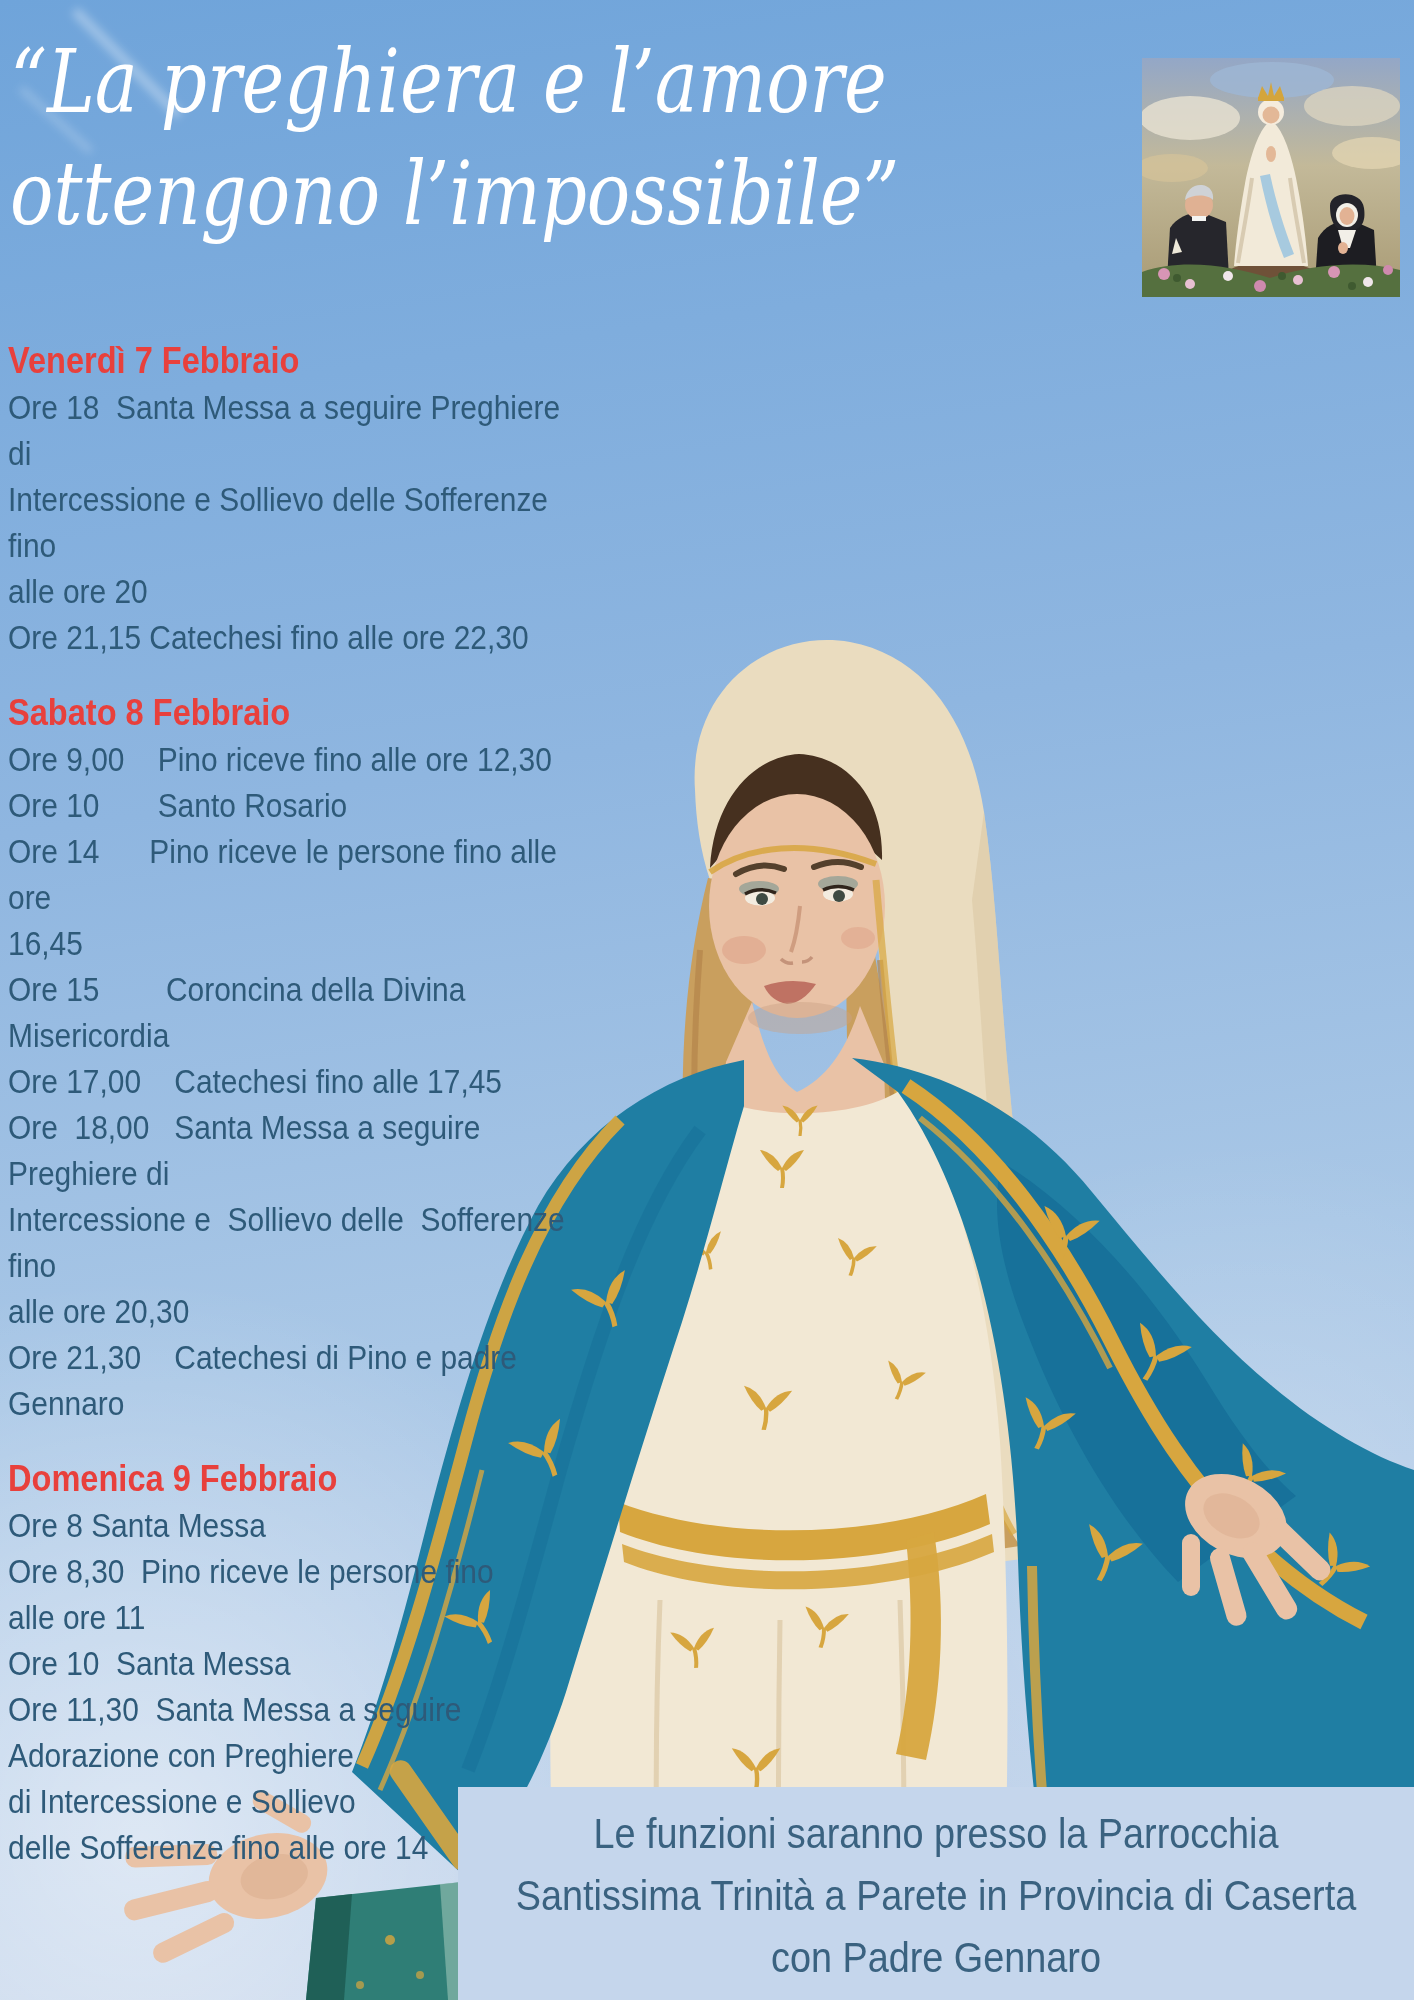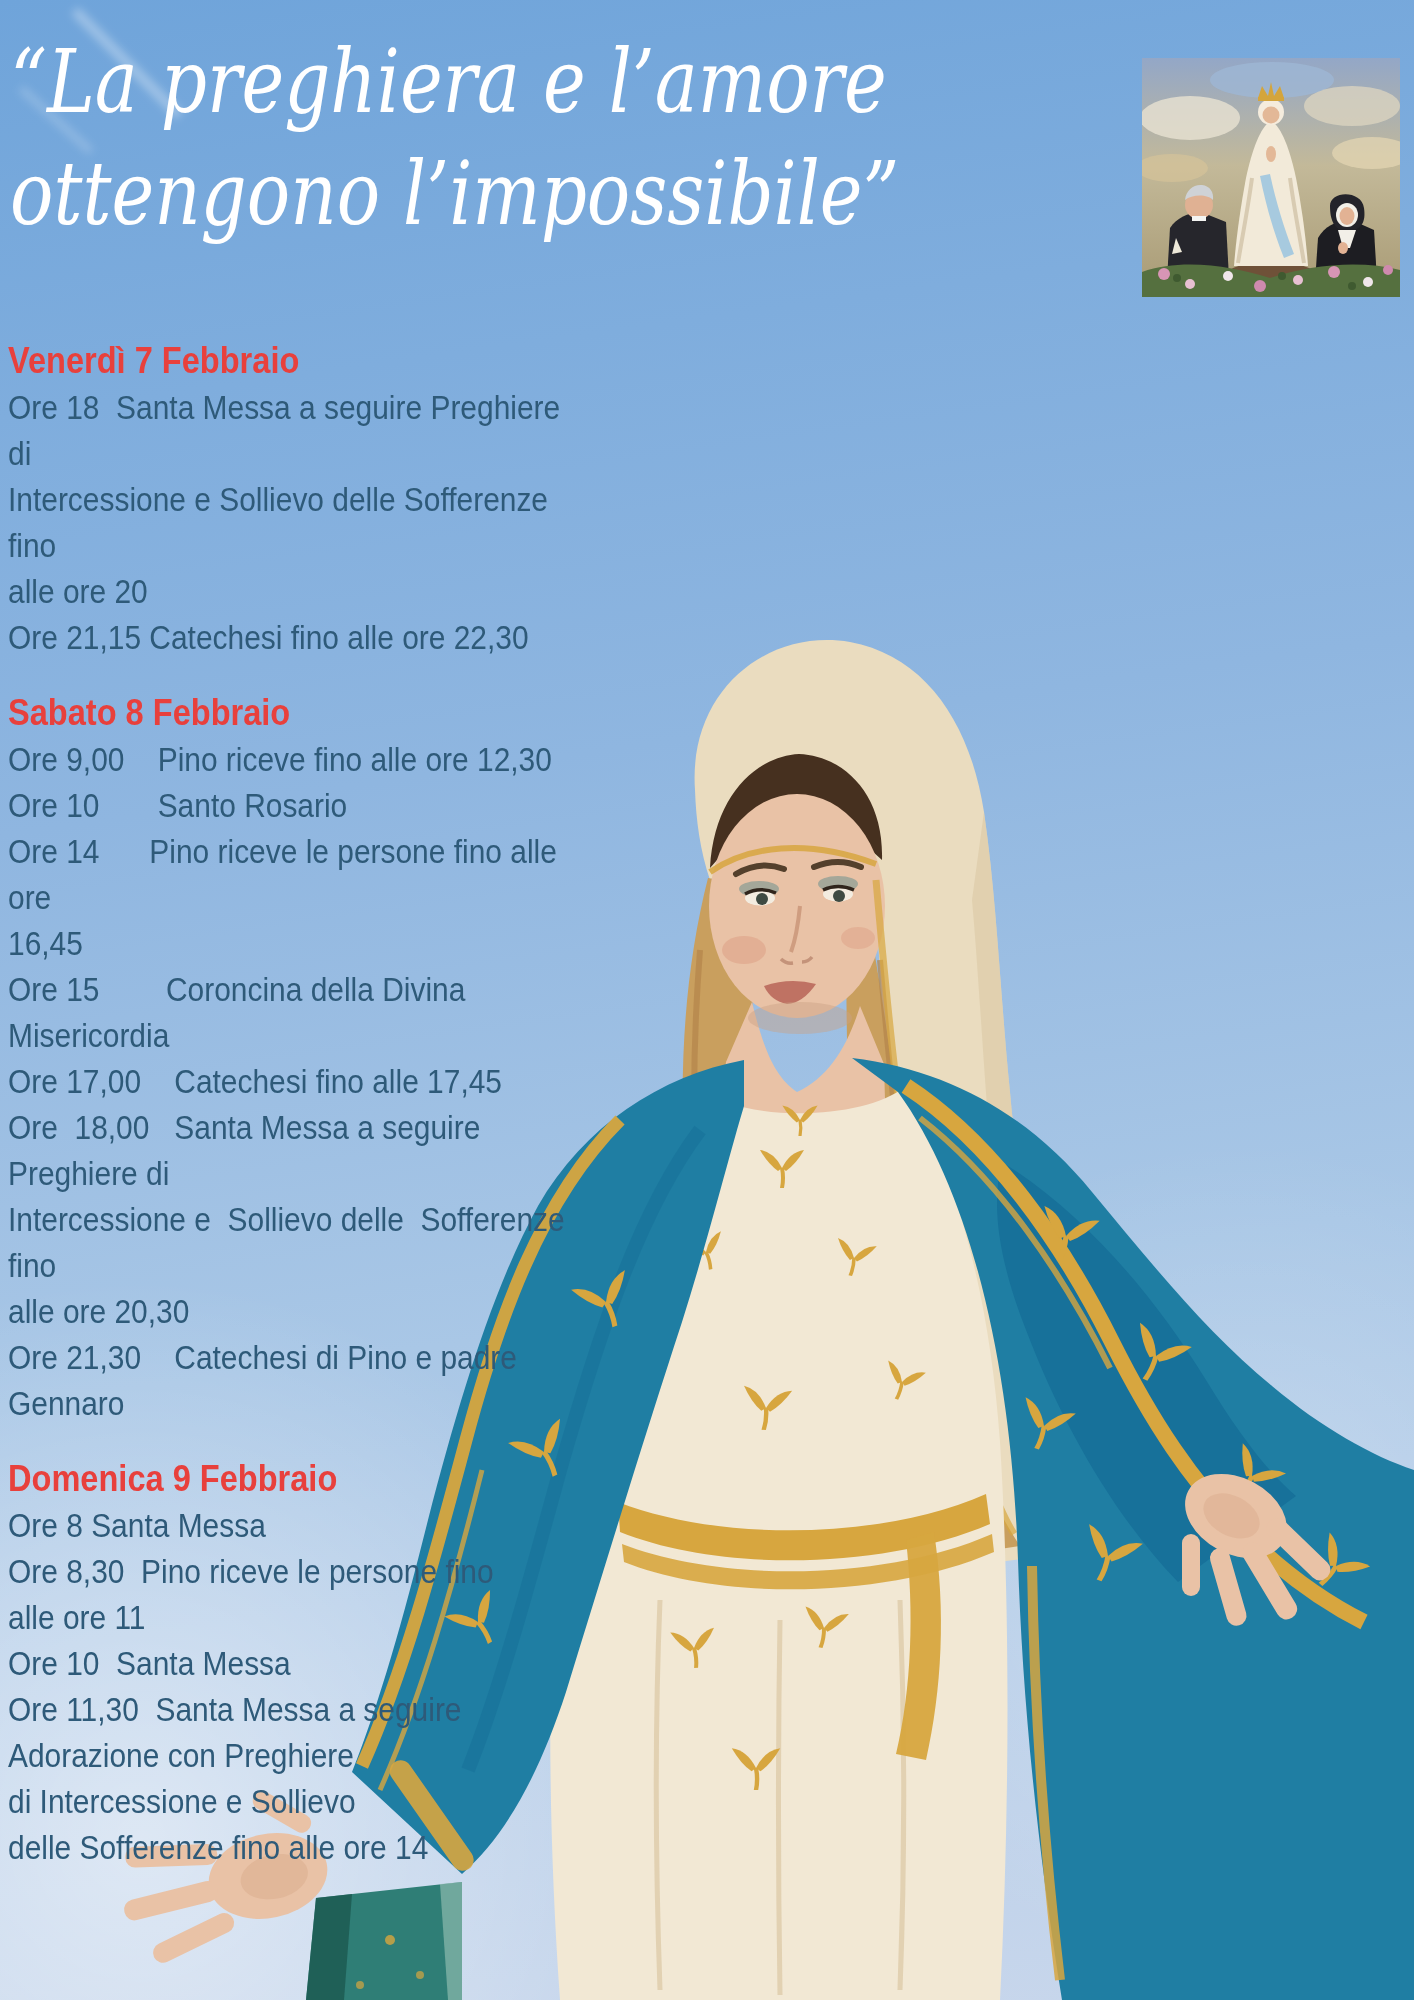--- a/index.html
+++ b/index.html
@@ -253,14 +253,21 @@
       <div class="sched-line">Ore 8,30  Pino riceve le persone fino</div>
       <div class="sched-line">alle ore 11</div>
       <div class="sched-line">Ore 10  Santa Messa</div>
       <div class="sched-line">Ore 11,30  Santa Messa a seguire</div>
       <div class="sched-line">Adorazione con Preghiere</div>
       <div class="sched-line">di Intercessione e Sollievo</div>
       <div class="sched-line">delle Sofferenze fino alle ore 14</div>
     </div>
   </div>
 
+  <div class="footer-box">
+    <div class="footer-lines">
+      <div>Le funzioni saranno presso la Parrocchia</div>
+      <div>Santissima Trinità a Parete in Provincia di Caserta</div>
+      <div>con Padre Gennaro</div>
+    </div>
+  </div>
 
 </div>
 
 </body></html>

